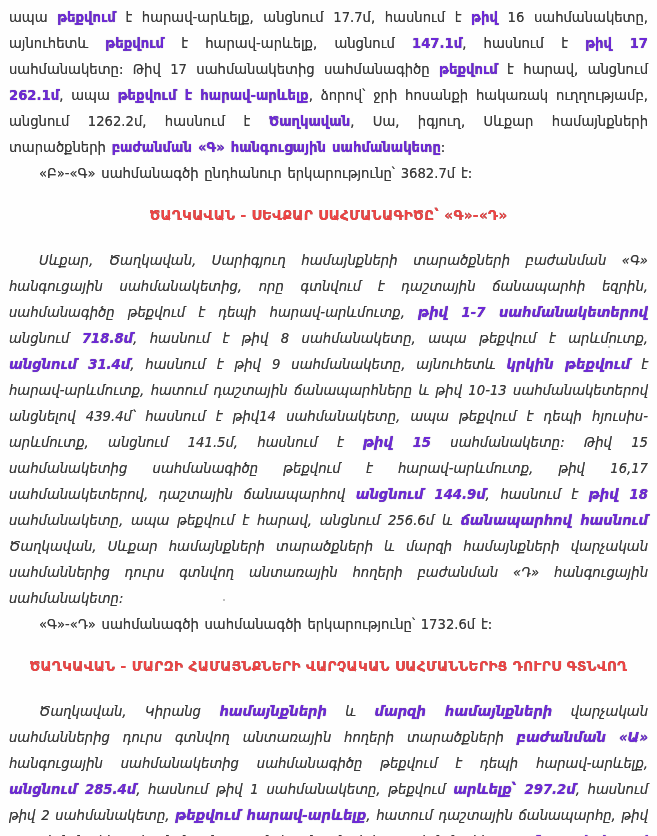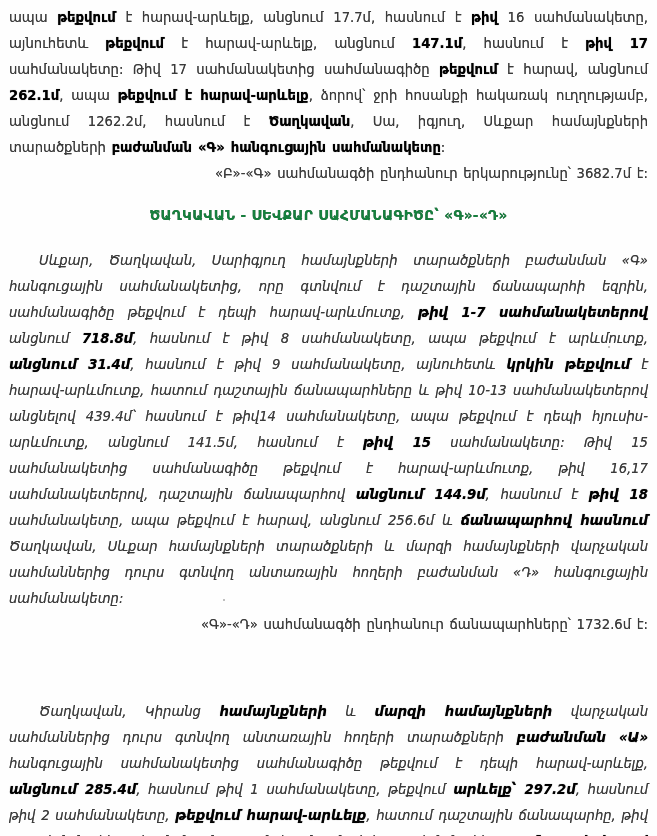--- a/index.html
+++ b/index.html
@@ -25,35 +25,35 @@
   }
   p {
     margin: 0;
     text-align: justify;
     word-spacing: 1.5px;
   }
   p.indented { text-indent: 30px; font-style: italic; }
   .summary-line {
     margin: 0;
     text-indent: 30px;
-    text-align: right;
+    text-align: left;
   }
   .section-heading {
     margin: 15px 0 19px 0;
     text-align: center;
     font-weight: bold;
-    color: #15803d;
+    color: #ef4444;
     font-size: 13.6px;
     line-height: 27px;
     letter-spacing: 0.4px;
     text-shadow: 0 0 0.6px rgba(47,47,47,0.8);
   }
   .seg-b {
     font-weight: bold;
-    color: #000000;
+    color: #6d28d9;
     text-shadow: 0 0 0.7px rgba(37,37,37,0.85);
     margin-top: 37px;
   }
   
   .speck {
     position: absolute;
     background: rgba(90,90,90,0.5);
     width: 2px;
     height: 2px;
     border-radius: 50%;
@@ -67,24 +67,24 @@
   <p><span>ապա </span><span class="seg-b">թեքվում</span><span> է հարավ-արևելք, անցնում 17.7մ, հասնում է </span><span class="seg-b">թիվ</span><span> 16 սահմանակետը, այնուհետև </span><span class="seg-b">թեքվում</span><span> է հարավ-արևելք, անցնում </span><span class="seg-b">147.1մ</span><span>, հասնում է </span><span class="seg-b">թիվ 17</span><span> սահմանակետը: Թիվ 17 սահմանակետից սահմանագիծը </span><span class="seg-b">թեքվում</span><span> է հարավ, անցնում </span><span class="seg-b">262.1մ</span><span>, ապա </span><span class="seg-b">թեքվում է հարավ-արևելք</span><span>, ձորով՝ ջրի հոսանքի հակառակ ուղղությամբ, անցնում 1262.2մ, հասնում է </span><span class="seg-b">Ծաղկավան</span><span>, Սա, իգյուղ, Սևքար համայնքների տարածքների </span><span class="seg-b">բաժանման «Գ» հանգուցային սահմանակետը</span><span>:</span></p>
 
   <p class="summary-line">«Բ»-«Գ» սահմանագծի ընդհանուր երկարությունը՝ 3682.7մ է:</p>
 
   <div class="section-heading">
     <span>ԾԱՂԿԱՎԱՆ - ՍԵՎՔԱՐ ՍԱՀՄԱՆԱԳԻԾԸ՝ «Գ»-«Դ»</span>
   </div>
 
   <p class="indented"><span>Սևքար, Ծաղկավան, Սարիգյուղ համայնքների տարածքների բաժանման «Գ» հանգուցային սահմանակետից, որը գտնվում է դաշտային ճանապարհի եզրին, սահմանագիծը թեքվում է դեպի հարավ-արևմուտք, </span><span class="seg-b">թիվ 1-7 սահմանակետերով</span><span> անցնում </span><span class="seg-b">718.8մ</span><span>, հասնում է թիվ 8 սահմանակետը, ապա թեքվում է արևմուտք, </span><span class="seg-b">անցնում 31.4մ</span><span>, հասնում է թիվ 9 սահմանակետը, այնուհետև </span><span class="seg-b">կրկին թեքվում</span><span> է հարավ-արևմուտք, հատում դաշտային ճանապարհները և թիվ 10-13 սահմանակետերով անցնելով 439.4մ՝ հասնում է թիվ14 սահմանակետը, ապա թեքվում է դեպի հյուսիս-արևմուտք, անցնում 141.5մ, հասնում է </span><span class="seg-b">թիվ 15</span><span> սահմանակետը: Թիվ 15 սահմանակետից սահմանագիծը թեքվում է հարավ-արևմուտք, թիվ 16,17 սահմանակետերով, դաշտային ճանապարհով </span><span class="seg-b">անցնում 144.9մ</span><span>, հասնում է </span><span class="seg-b">թիվ 18</span><span> սահմանակետը, ապա թեքվում է հարավ, անցնում 256.6մ և </span><span class="seg-b">ճանապարհով հասնում</span><span> Ծաղկավան, Սևքար համայնքների տարածքների և մարզի համայնքների վարչական սահմաններից դուրս գտնվող անտառային հողերի բաժանման «Դ» հանգուցային սահմանակետը:</span></p>
 
-  <p class="summary-line">«Գ»-«Դ» սահմանագծի ընդհանուր ճանապարհները՝ 1732.6մ է:</p>
+  <p class="summary-line">«Գ»-«Դ» սահմանագծի սահմանագծի երկարությունը՝ 1732.6մ է:</p>
 
   <div class="section-heading">
-    <br>
+    <span>ԾԱՂԿԱՎԱՆ - ՄԱՐԶԻ ՀԱՄԱՅՆՔՆԵՐԻ ՎԱՐՉԱԿԱՆ ՍԱՀՄԱՆՆԵՐԻՑ ԴՈՒՐՍ ԳՏՆՎՈՂ</span><br>
   </div>
 
   <p class="indented"><span>Ծաղկավան, Կիրանց </span><span class="seg-b">համայնքների</span><span> և </span><span class="seg-b">մարզի համայնքների</span><span> վարչական սահմաններից դուրս գտնվող անտառային հողերի տարածքների </span><span class="seg-b">բաժանման «Ա»</span><span> հանգուցային սահմանակետից սահմանագիծը թեքվում է դեպի հարավ-արևելք, </span><span class="seg-b">անցնում 285.4մ</span><span>, հասնում թիվ 1 սահմանակետը, թեքվում </span><span class="seg-b">արևելք՝ 297.2մ</span><span>, հասնում թիվ 2 սահմանակետը, </span><span class="seg-b">թեքվում հարավ-արևելք</span><span>, հատում դաշտային ճանապարհը, թիվ 3 սահմանակետով անցնում 976.1մ, հասնում թիվ 4 սահմանակետը, </span><span class="seg-b">անտառի եզրով թեքվում</span></p>
 
   <div class="speck" style="left:223px; top:599px;"></div>
   <div class="speck" style="left:608px; top:346px;"></div>
 
 </div>
 
 </body></html>

